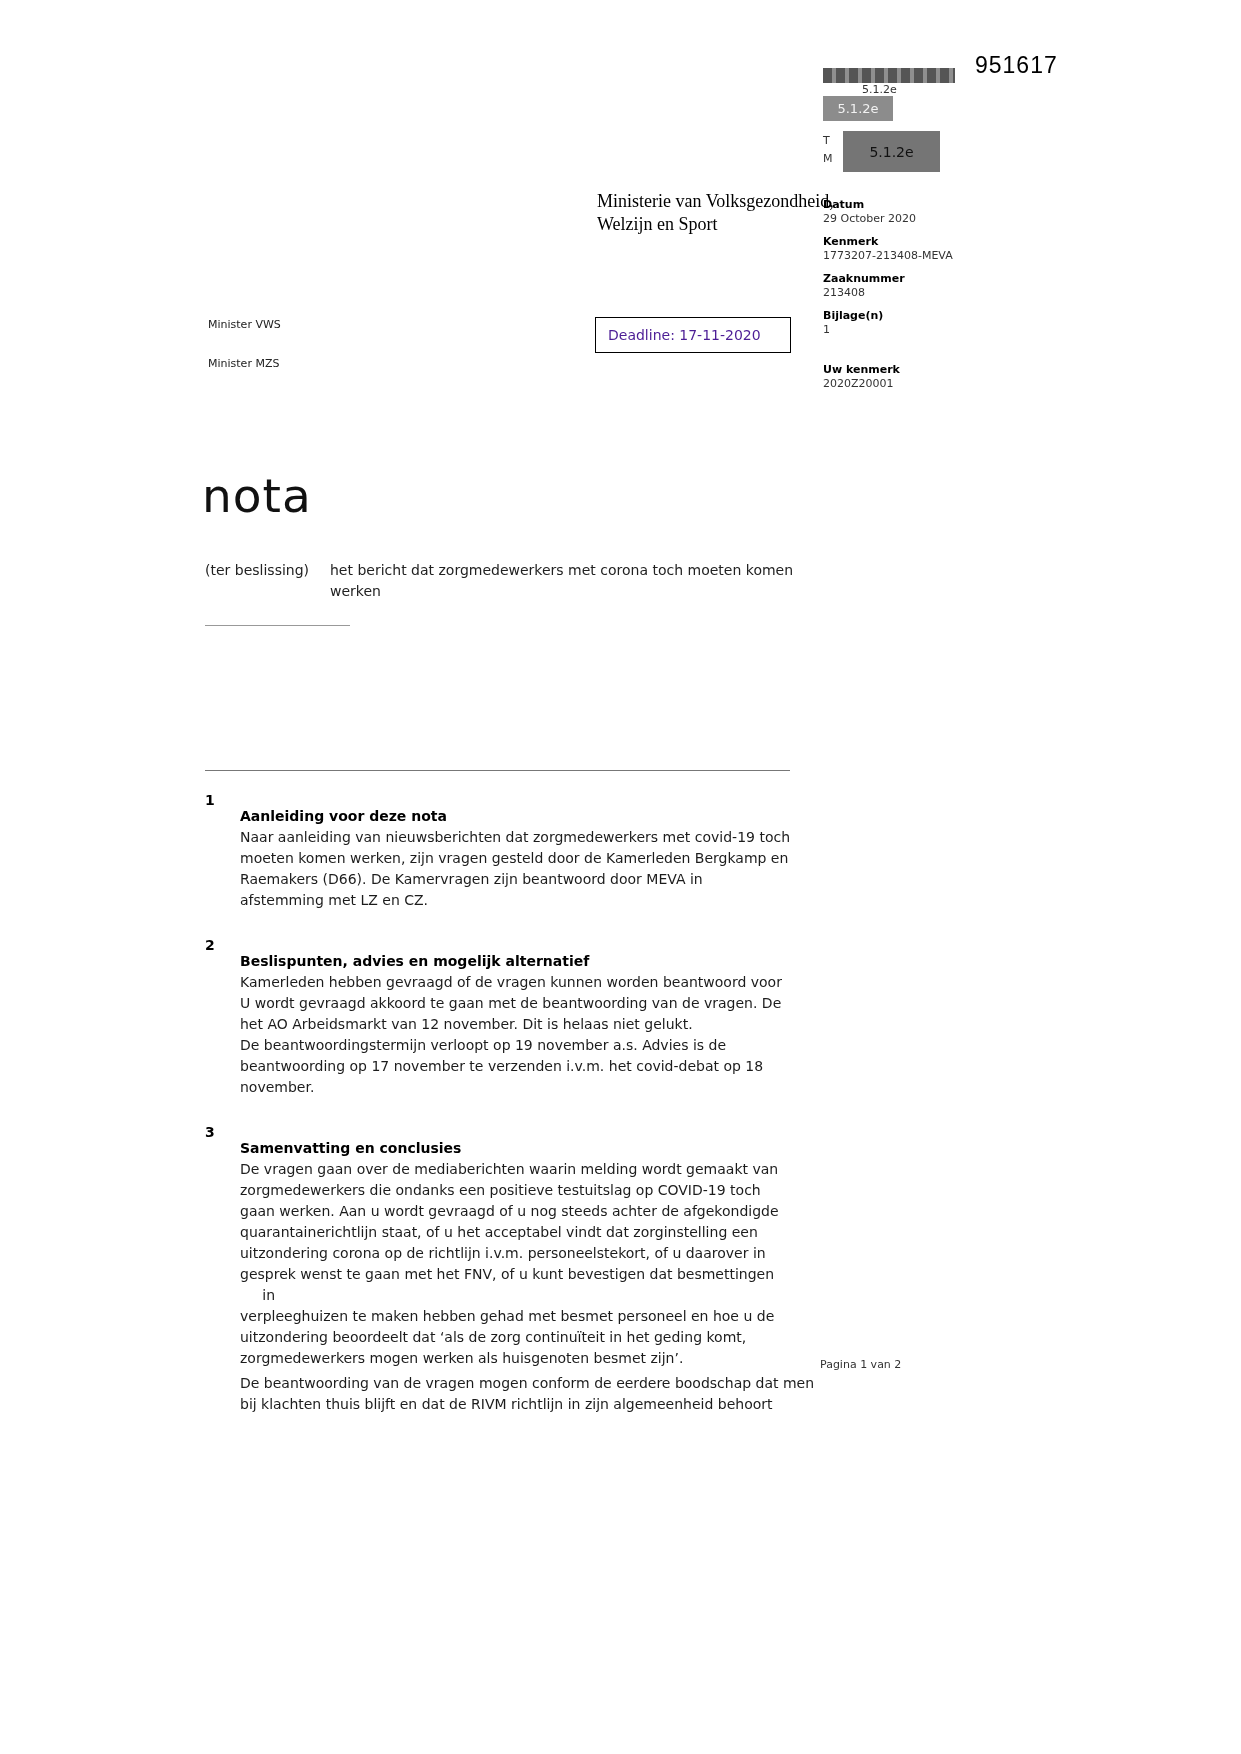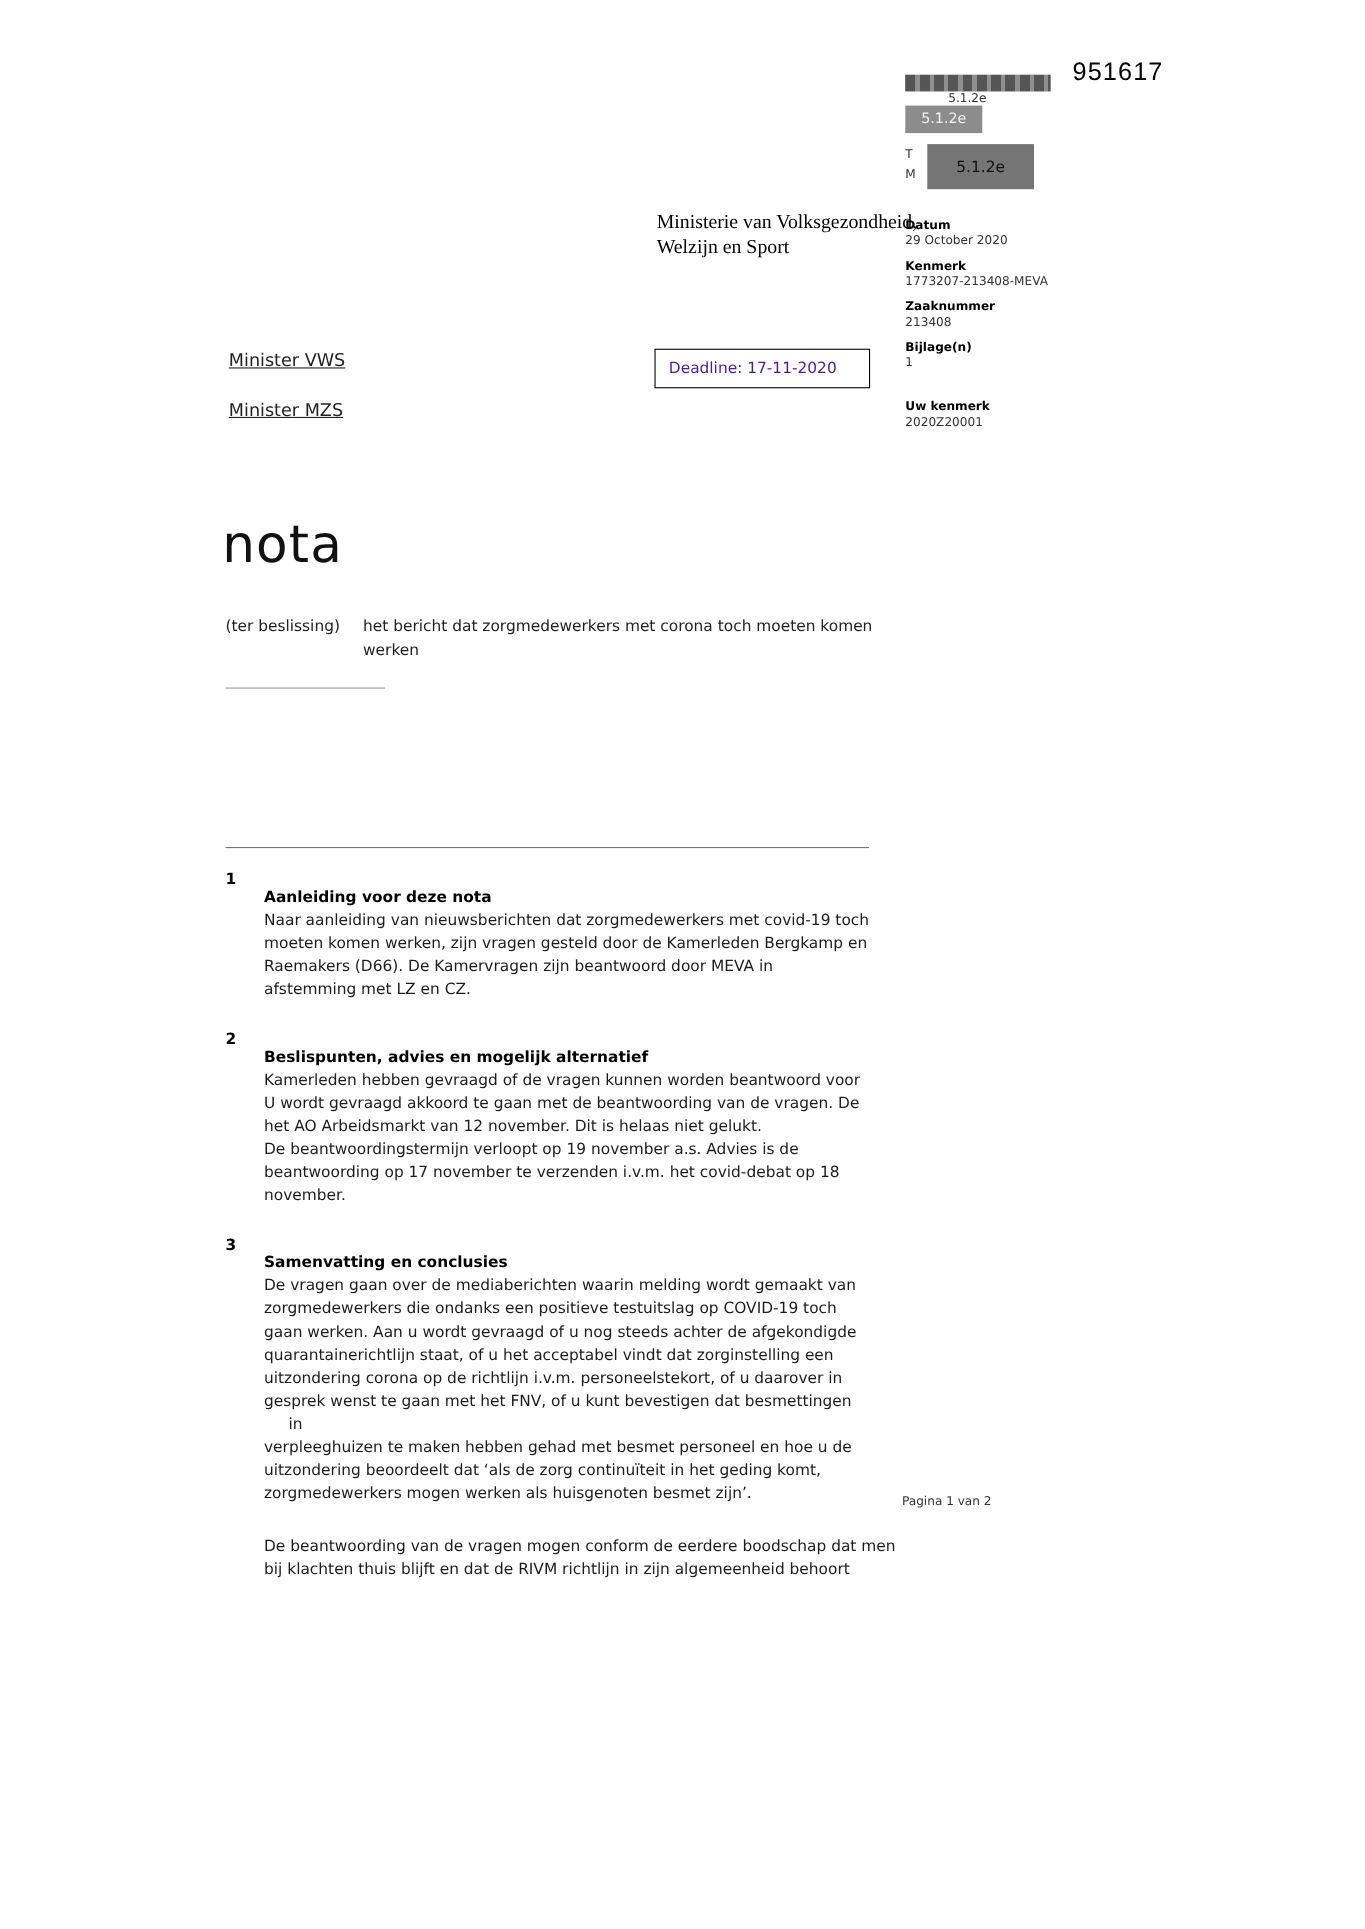--- a/index.html
+++ b/index.html
@@ -47,21 +47,21 @@
   
   .metadata{
     position:absolute;left:823px;top:198px;width:170px;
     font-size:11px;line-height:14px;color:#222;
   }
   .meta-field{margin-bottom:9px;}
   .meta-field.spaced{margin-top:26px;}
   .meta-label{font-weight:bold;color:#000;}
   .meta-value{color:#333;}
   
-  .recipients{position:absolute;left:208px;top:318px;font-size:16px;color:#222;text-decoration:underline;}
+  .recipients{position:absolute;left:208px;top:318px;font-size:11px;color:#222;}
   .recipient{margin-bottom:26px;}
   
   .deadline-box{
     position:absolute;left:595px;top:317px;width:196px;height:36px;
     border:1px solid #000;box-sizing:border-box;
     display:flex;align-items:center;padding-left:12px;
     font-size:14px;color:#4c1d95;background:#fff;
   }
   
   .nota-title{
@@ -80,21 +80,21 @@
   .rule-long{position:absolute;left:205px;top:770px;width:585px;border-top:1px solid #777;}
   
   .sections{
     position:absolute;left:205px;top:790px;width:620px;
     font-size:14px;line-height:21px;color:#1c1c1c;
   }
   .section{display:flex;margin-bottom:24px;}
   .section-number{width:35px;flex:none;font-weight:bold;color:#000;}
   .section-body{flex:1;}
   .section-heading{font-weight:bold;color:#000;margin-bottom:0;margin-top:16px;}
-  .paragraph{margin-bottom:27px;}
+  .paragraph{margin-bottom:4px;}
   .paragraph:last-child{margin-bottom:0;}
   .body-line{white-space:pre-wrap;}
   
   .footer{
     position:absolute;left:820px;top:1358px;
     font-size:11px;color:#333;
   }
 </style>
 </head>
 <body>

